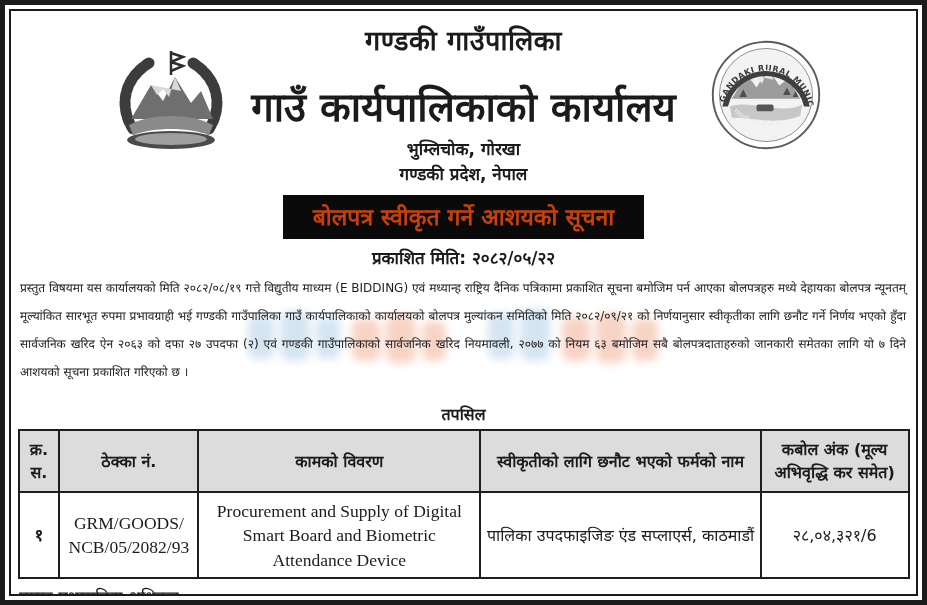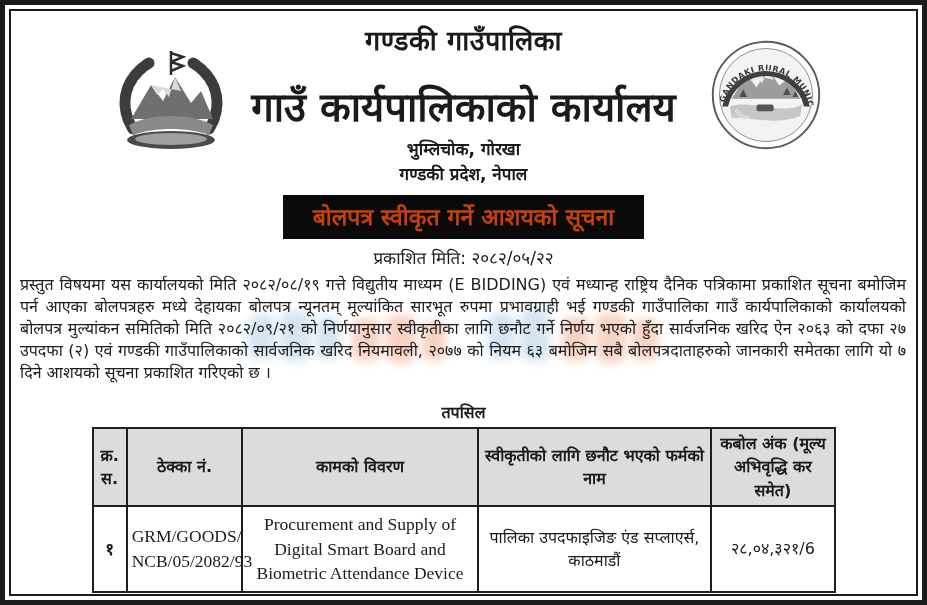--- a/index.html
+++ b/index.html
@@ -23,30 +23,30 @@
   .head{ text-align:center; }
   .muni{font-size:27px;font-weight:bold;margin-top:10px;letter-spacing:.5px;}
   .office{font-size:40px;font-weight:bold;margin-top:20px;}
   .addr{font-size:17px;font-weight:bold;line-height:1.45;margin-top:4px;}
   .addr2{font-size:17px;font-weight:bold;line-height:1.45;}
   .banner-wrap{text-align:center;margin-top:9px;}
   .banner{
     display:inline-block;background:#0a0a0a;color:#c2410c;
     font-size:23px;font-weight:bold;padding:5px 30px 7px;
   }
-  .published{text-align:center;font-size:17px;font-weight:normal;margin-top:7px;}
+  .published{text-align:center;font-size:17px;font-weight:bold;margin-top:7px;}
   
   .body-text{
-    margin:5px 10px 0 9px;font-size:16px;line-height:22px;
+    margin:5px 10px 0 9px;font-size:12px;line-height:28px;
     text-align:justify;color:#1d1d1d;
   }
   .schedule{text-align:center;font-weight:bold;font-size:16px;margin-top:17px;}
   
   table{
-    width:744px;margin:4px auto 0;border-collapse:collapse;table-layout:fixed;
+    width:892px;margin:4px auto 0;border-collapse:collapse;table-layout:fixed;
   }
   th,td{border:2px solid #1e1e1e;padding:3px 4px;text-align:center;vertical-align:middle;}
   th{background:#dcdcdc;font-size:16px;font-weight:bold;line-height:1.45;height:54px;}
   td{font-size:16px;height:78px;line-height:1.45;}
   td.sn{font-weight:bold;font-size:17px;}
   td.latin{font-family:"Liberation Serif",serif;font-size:17.5px;line-height:1.4;}
   
   .footer{ text-align:left;font-size:17px;font-weight:normal;padding:6px 14px 0 8px; }
 </style>
 </head>

